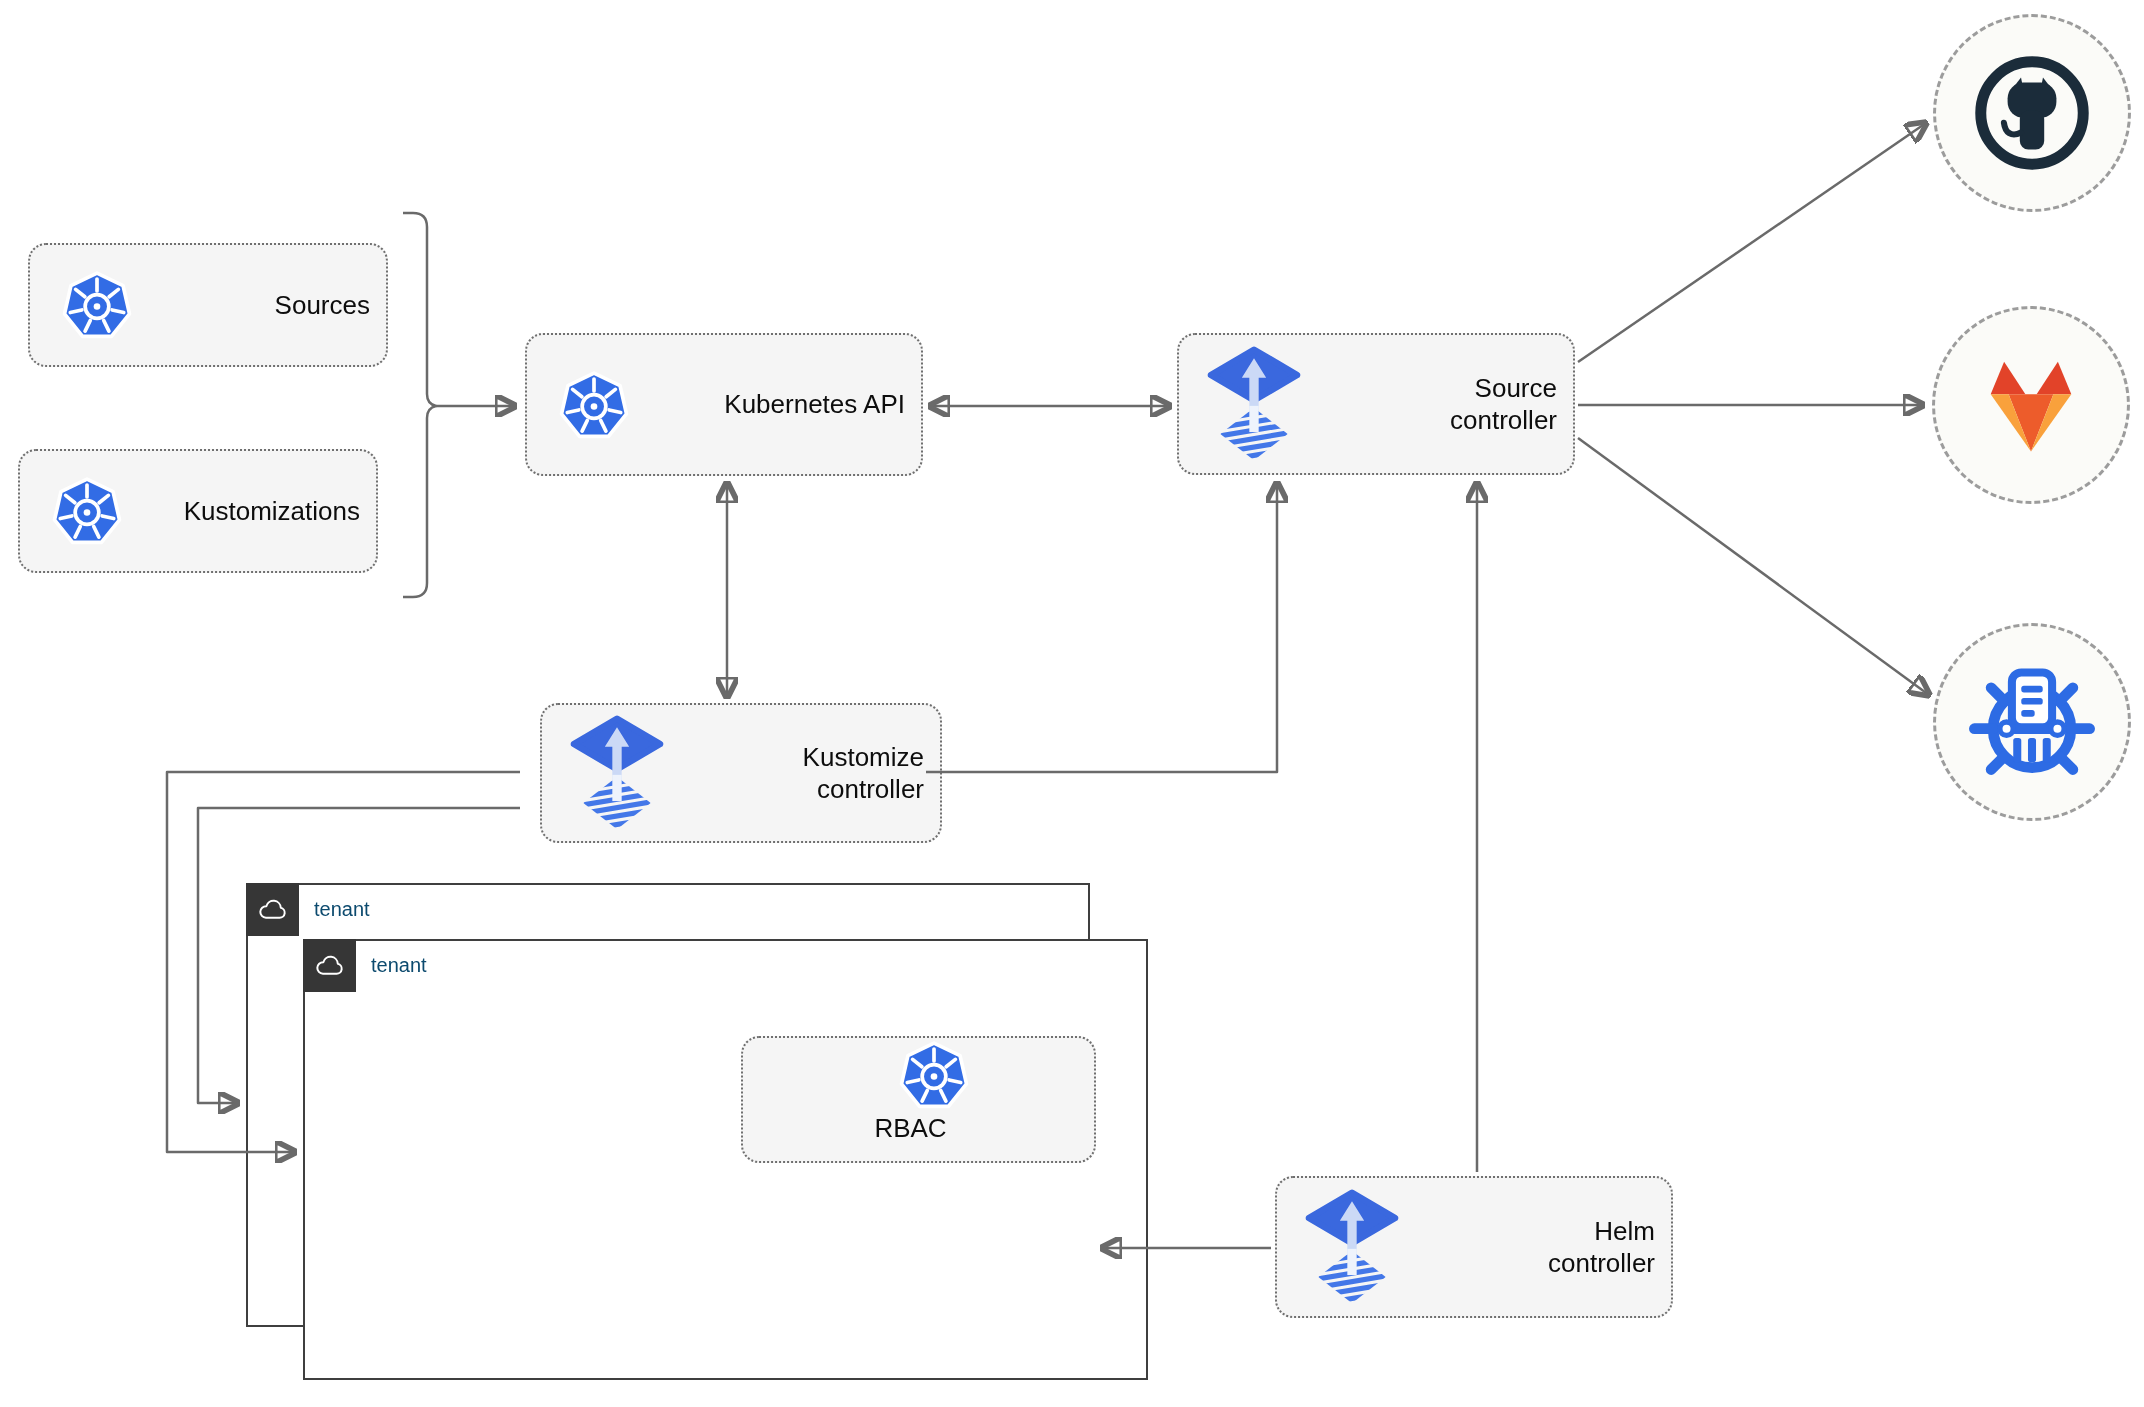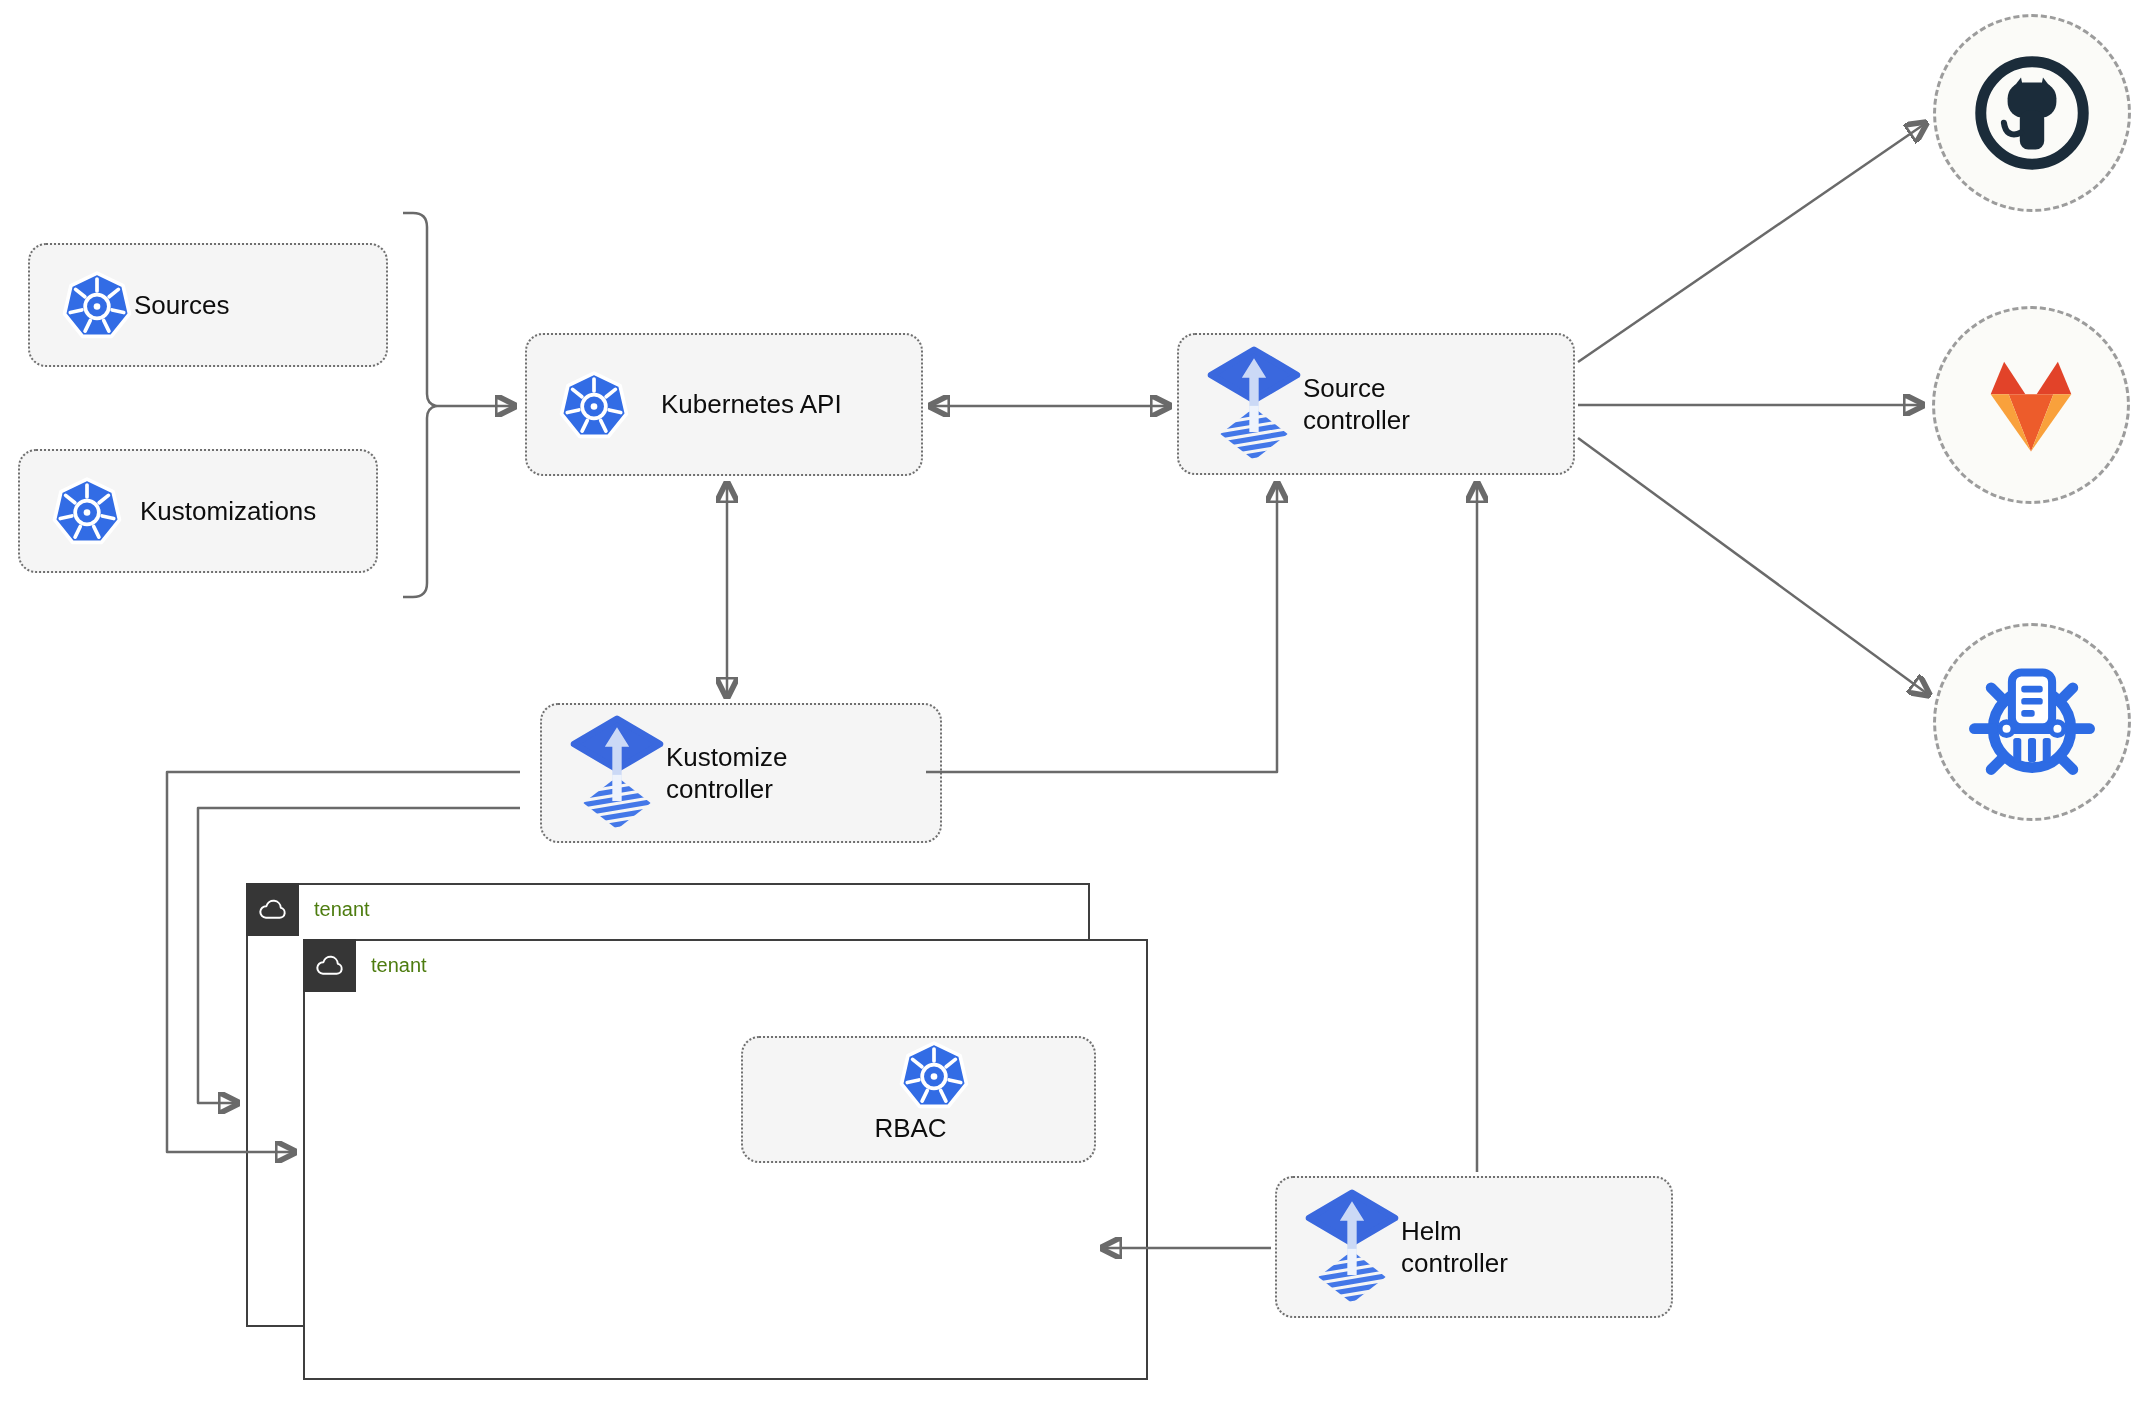--- a/index.html
+++ b/index.html
@@ -11,31 +11,31 @@
   
   .node {
     position: absolute; display: flex; align-items: center;
     background: #f5f5f5; border: 2px dotted #6f6f6f; border-radius: 18px;
     z-index: 10;
   }
   .node .nicon { width: 74px; height: 74px; margin-left: 30px; flex: none; }
   .node .fluxicon { width: 98px; height: 116px; margin-left: 26px; flex: none; }
   .node .helmicon { width: 92px; height: 92px; margin-left: 26px; flex: none; }
   .node .node-label {
-    flex: 1; text-align: left; font-size: 26px; color: #0d0d0d;
+    flex: 1; text-align: right; font-size: 26px; color: #0d0d0d;
     white-space: pre-line; line-height: 1.25; padding-right: 16px;
   }
   
   .tenant { position: absolute; background: #ffffff; border: 2px solid #3f3f3f; }
   .tenant .tab {
     position: absolute; left: -2px; top: -2px; width: 53px; height: 53px;
     background: #363636; display: flex; align-items: center; justify-content: center;
   }
   .tenant .cloud { width: 34px; height: 34px; }
-  .tenant .tenant-label { position: absolute; left: 66px; top: 13px; font-size: 20px; color: #4d7c0f; }
+  .tenant .tenant-label { position: absolute; left: 66px; top: 13px; font-size: 20px; color: #0c4a6e; }
   #tenant-back { z-index: 5; }
   #tenant-front { z-index: 6; }
   
   .endpoint {
     position: absolute; width: 198px; height: 198px; border: 3px dashed #9c9c9c;
     border-radius: 50%; background: #fbfbf8; display: flex; align-items: center;
     justify-content: center; z-index: 4;
   }
   
   .wires { position: absolute; left: 0; top: 0; z-index: 50; pointer-events: none; }

